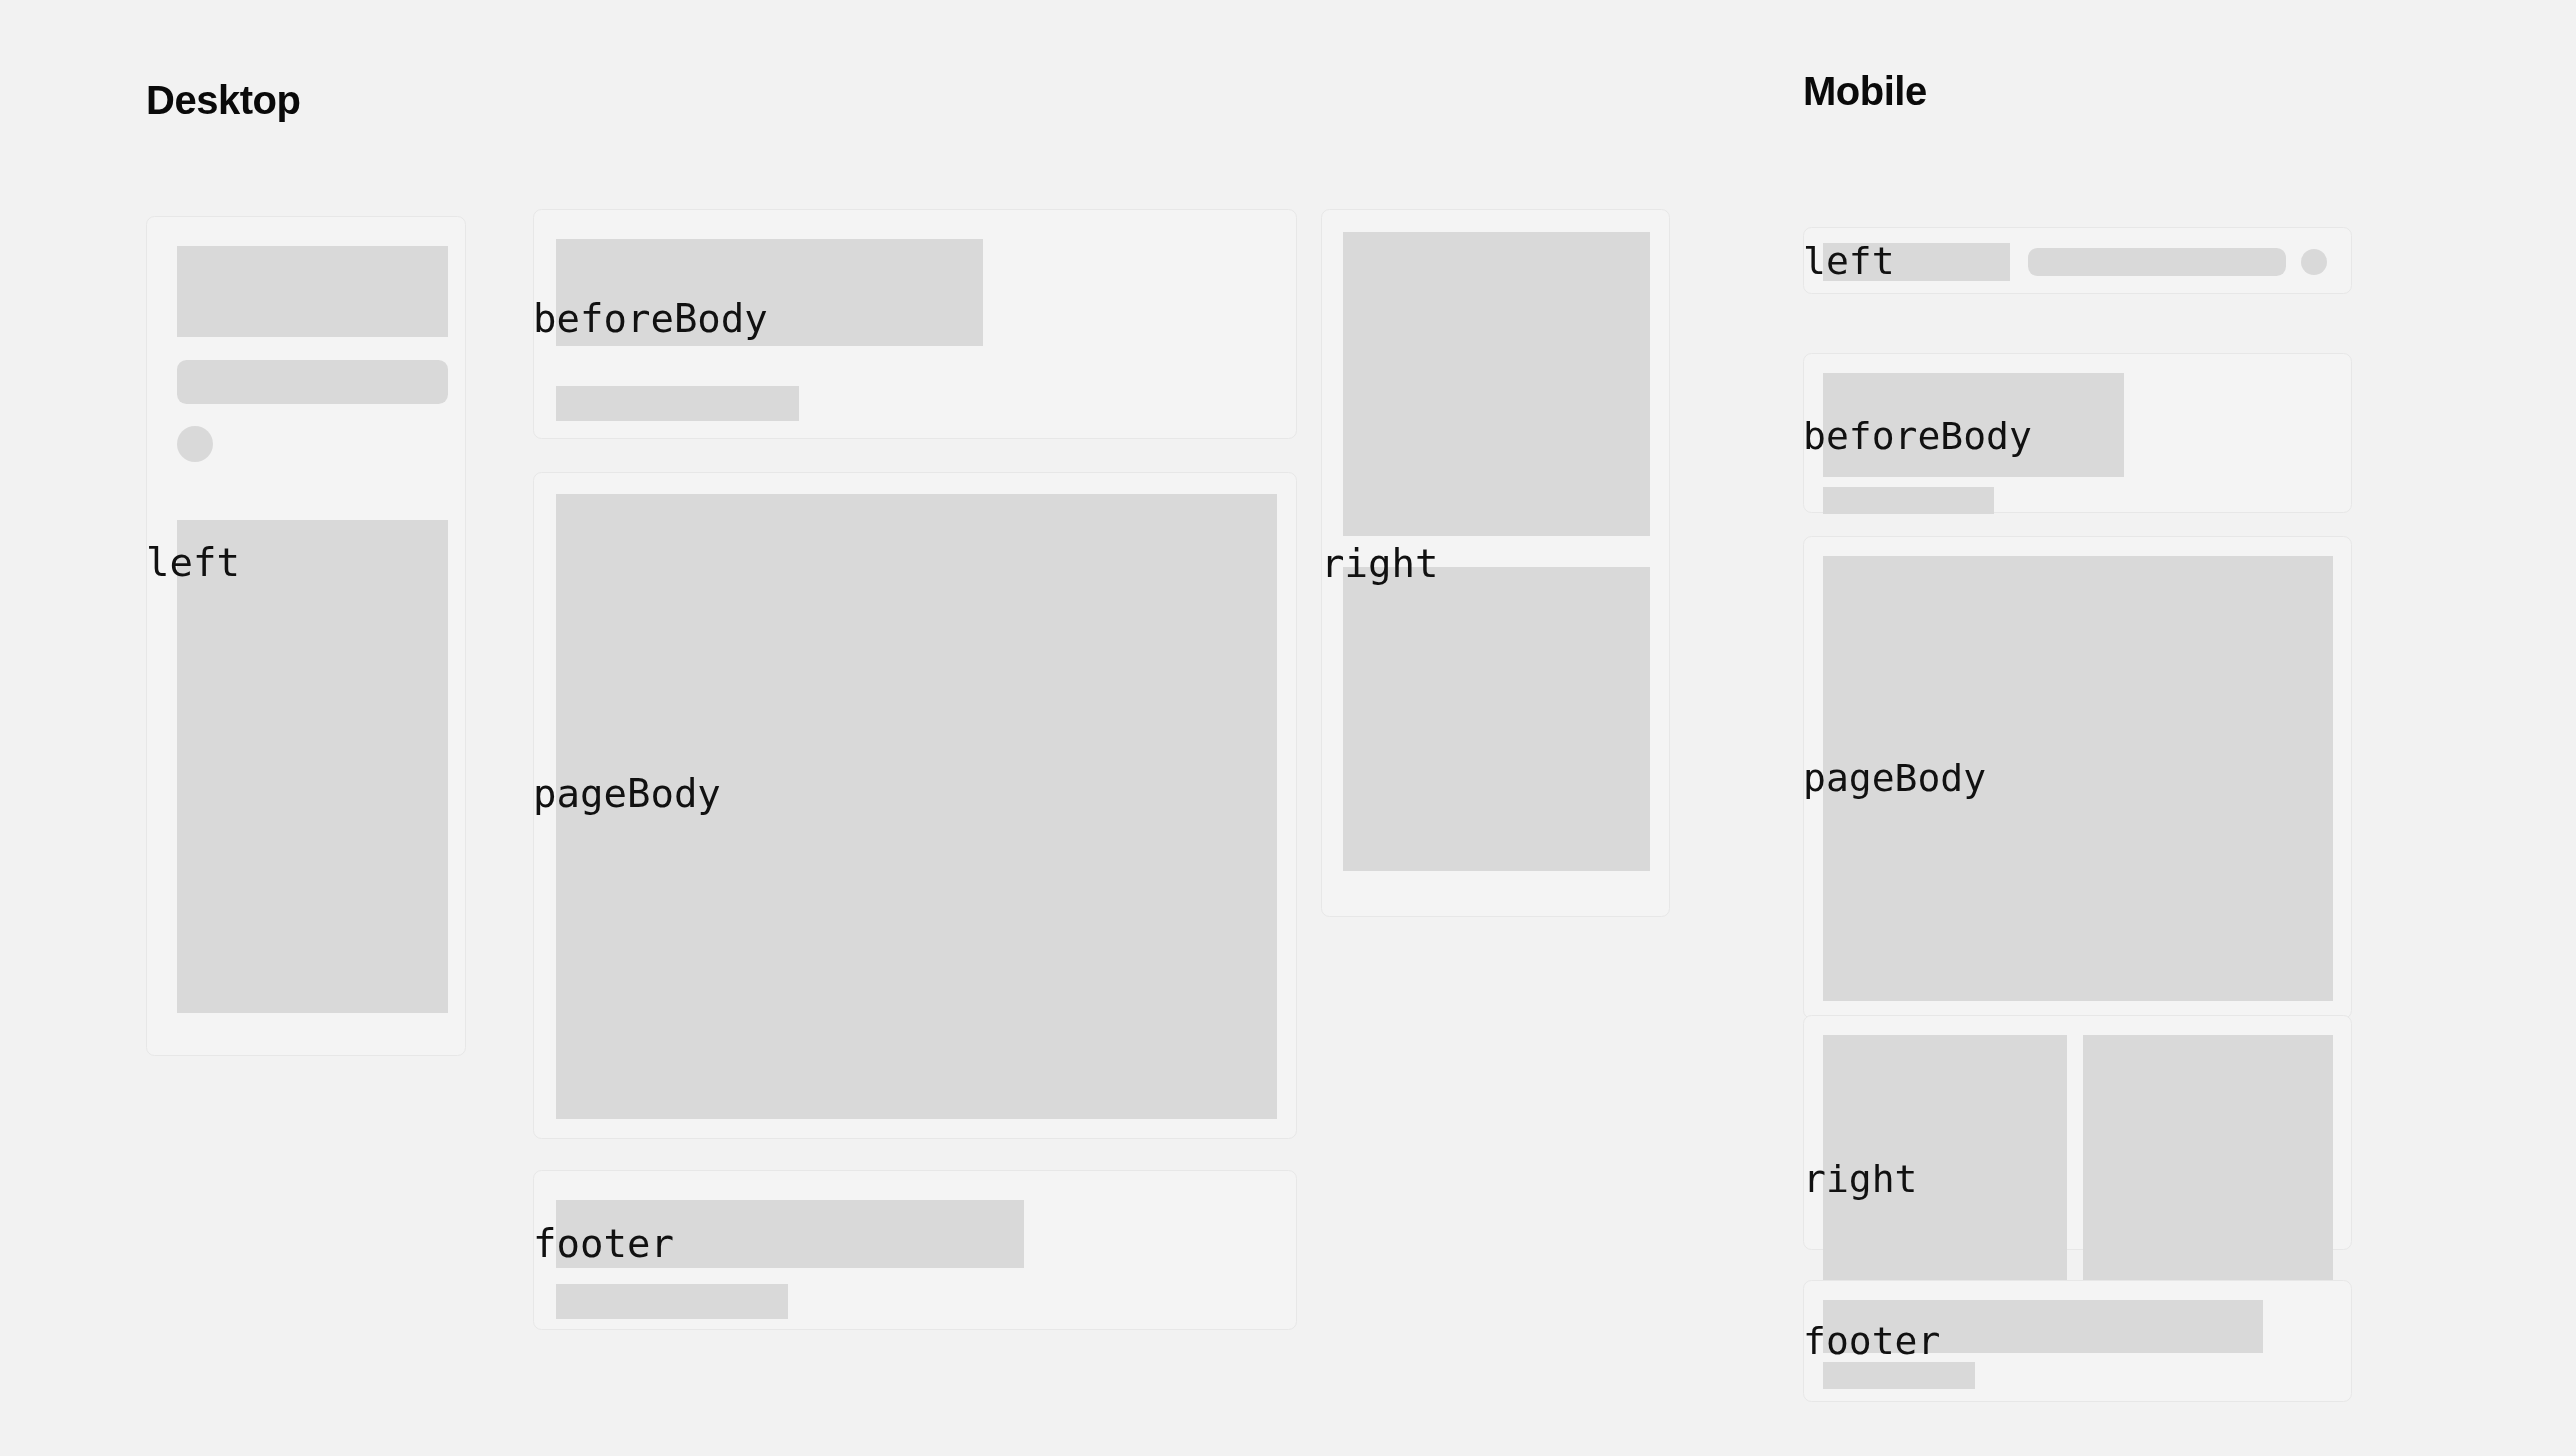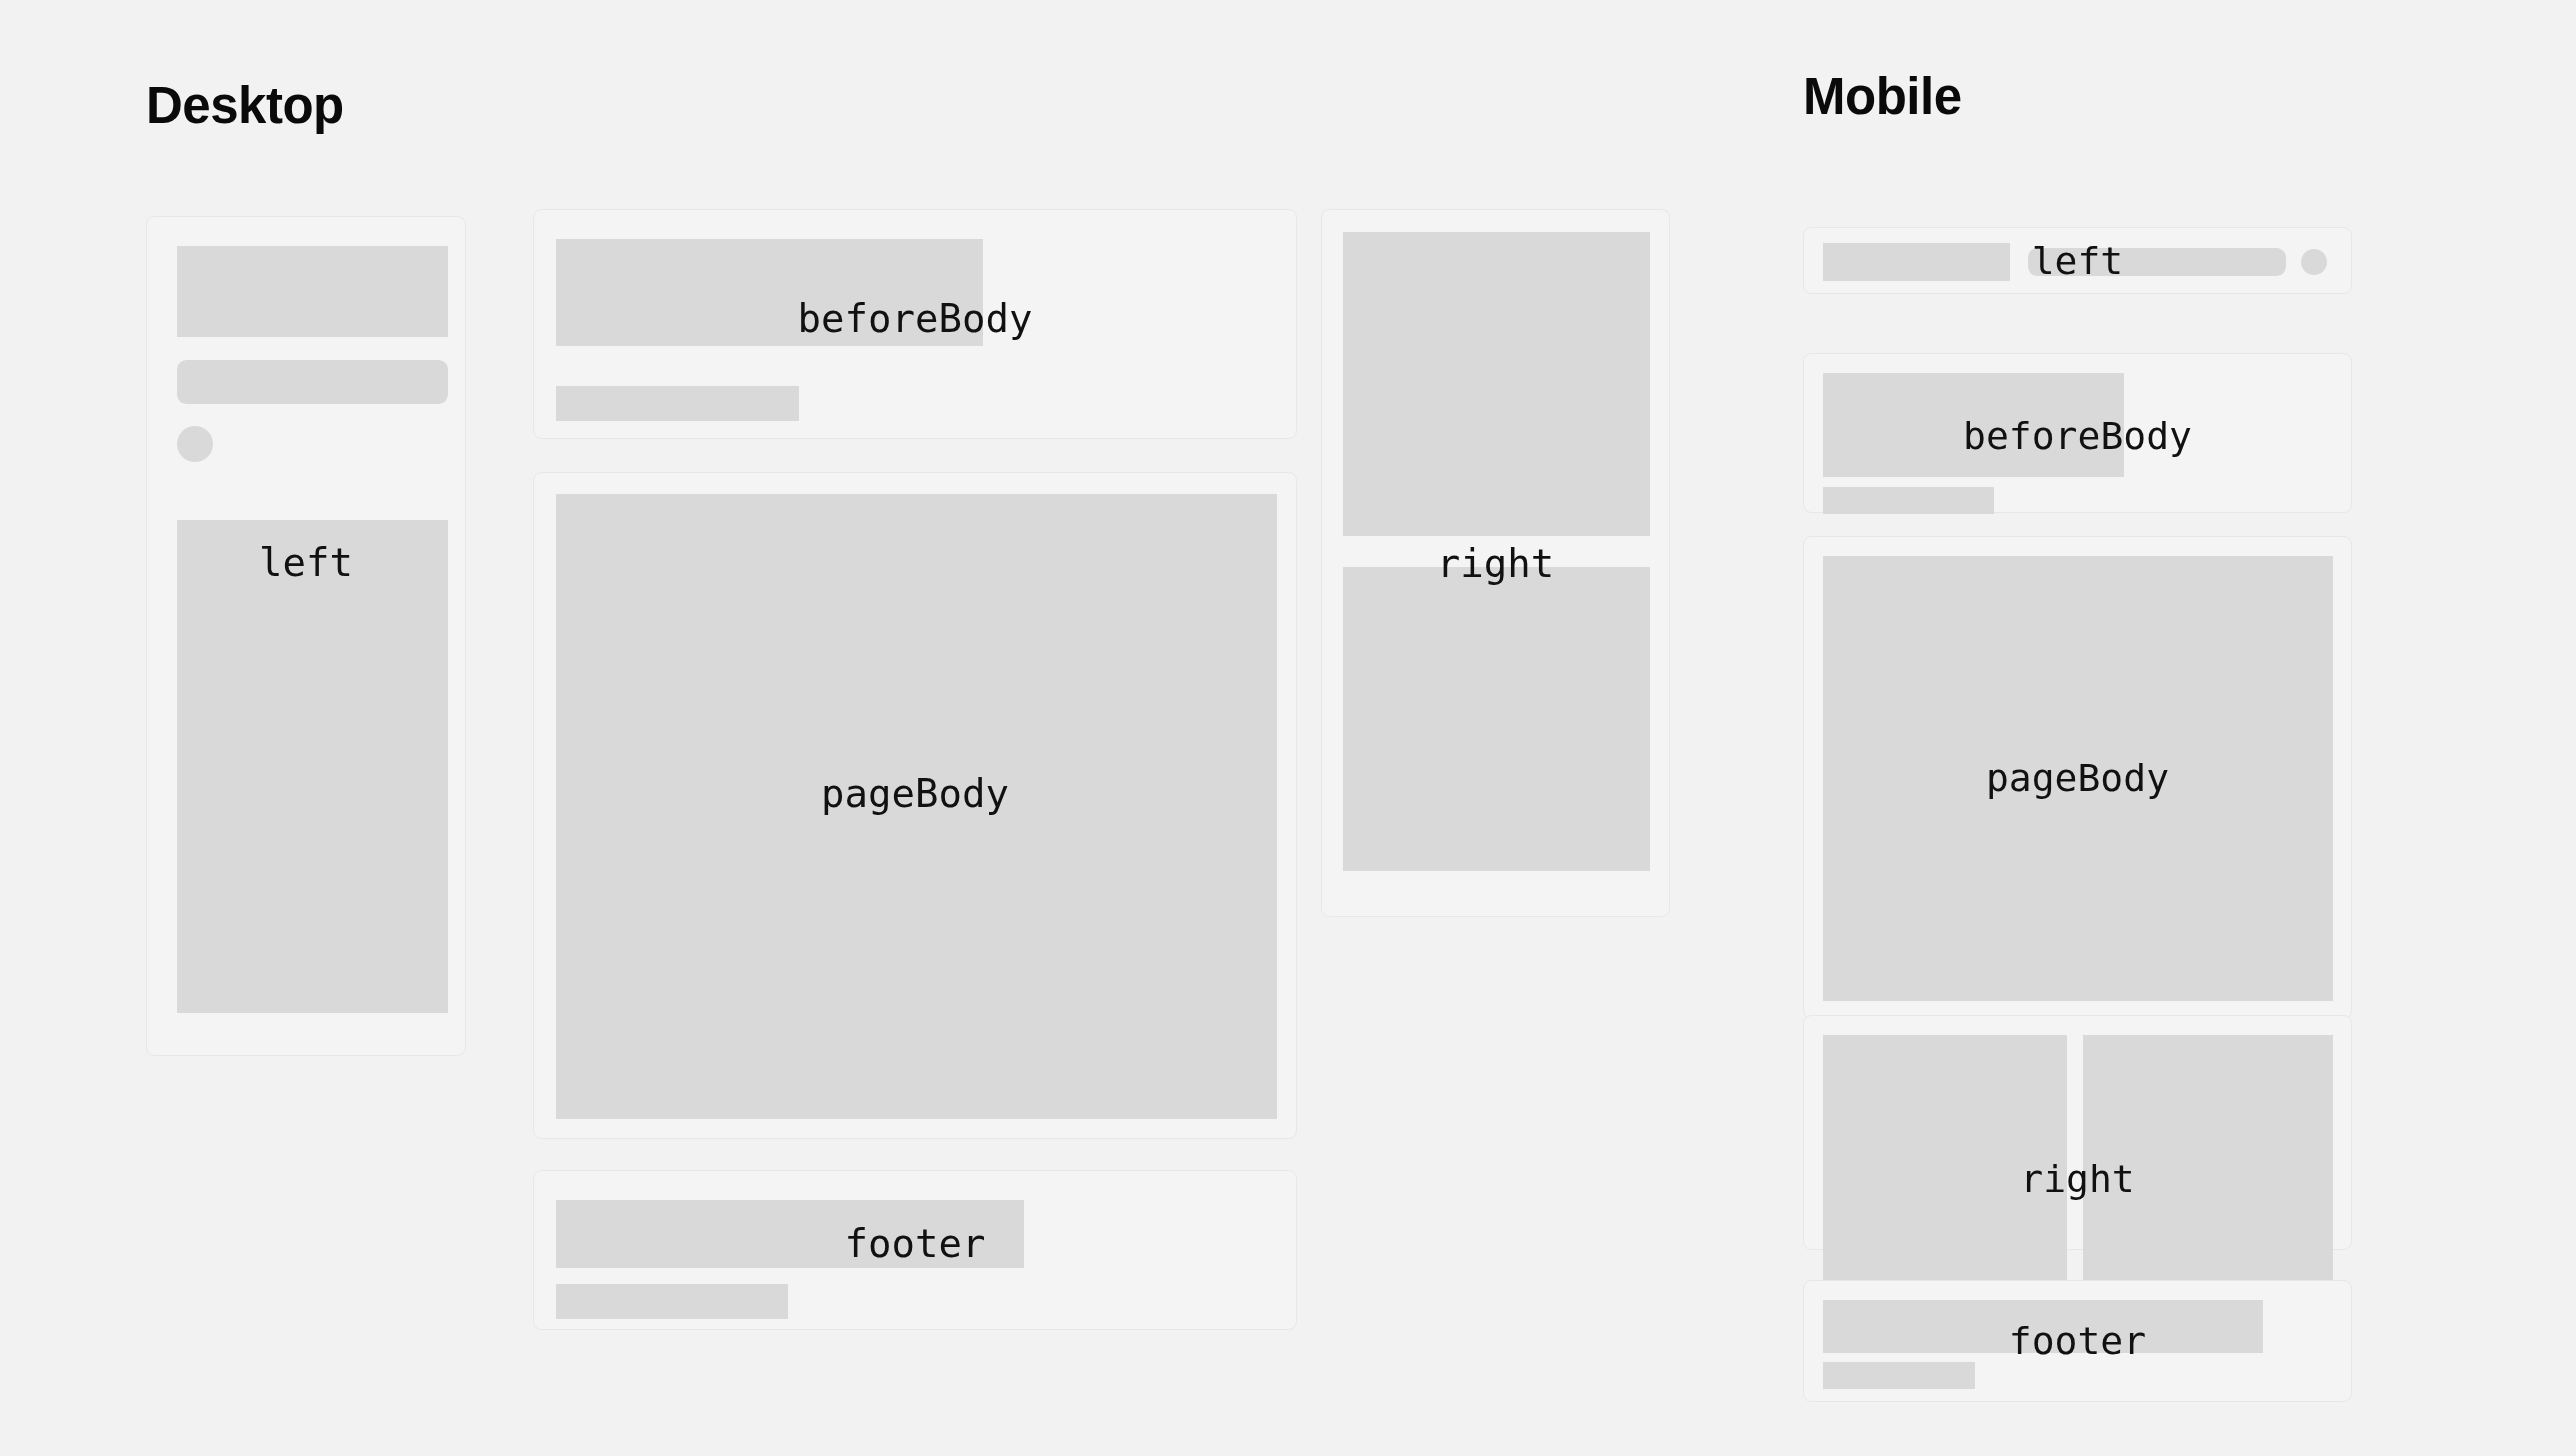--- a/index.html
+++ b/index.html
@@ -12,21 +12,21 @@
     height: 1456px;
     position: relative;
     font-family: "Liberation Sans", sans-serif;
     overflow: hidden;
   }
 
   .section-title {
     position: absolute;
     font-family: "Liberation Sans", sans-serif;
     font-weight: bold;
-    font-size: 51px;
+    font-size: 40px;
     line-height: 1;
     letter-spacing: -0.5px;
     color: #0a0a0a;
     white-space: nowrap;
   }
 
   .panel {
     position: absolute;
     background: #f4f4f4;
     border: 0.9px solid #e7e7e7;
@@ -45,21 +45,20 @@
     background: #d9d9d9;
     border-radius: 50%;
   }
 
   
   .slot-label {
     position: absolute;
     font-family: "DejaVu Sans Mono", "Liberation Mono", monospace;
     color: #111111;
     white-space: nowrap;
-    text-align: center;
     line-height: 1;
     pointer-events: none;
   }
   .lbl-lg { font-size: 39px; }
   .lbl-md { font-size: 38px; }
 </style>
 </head>
 <body>
 
 <div>

